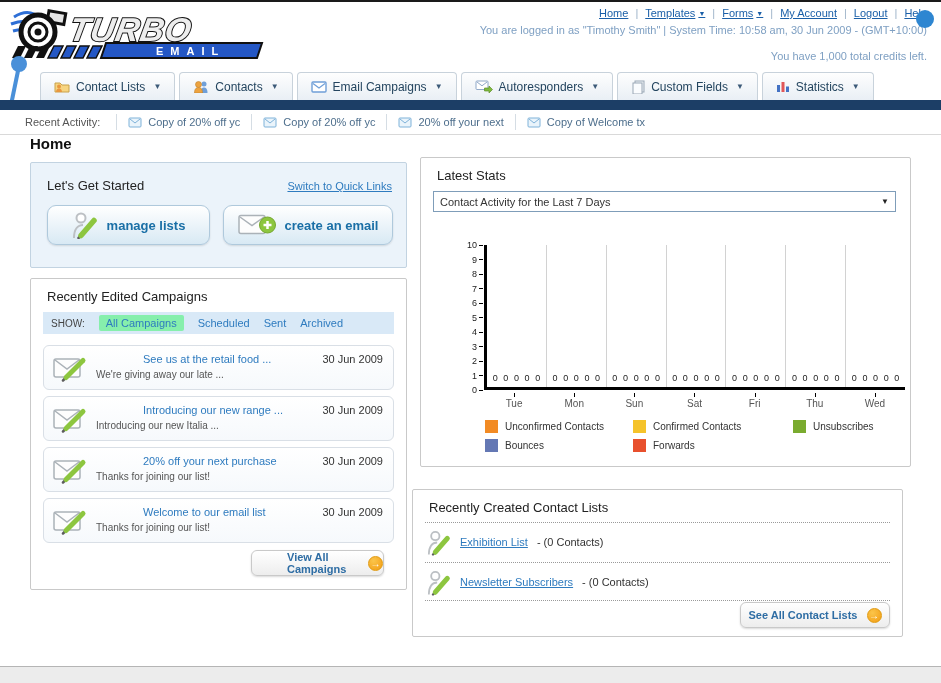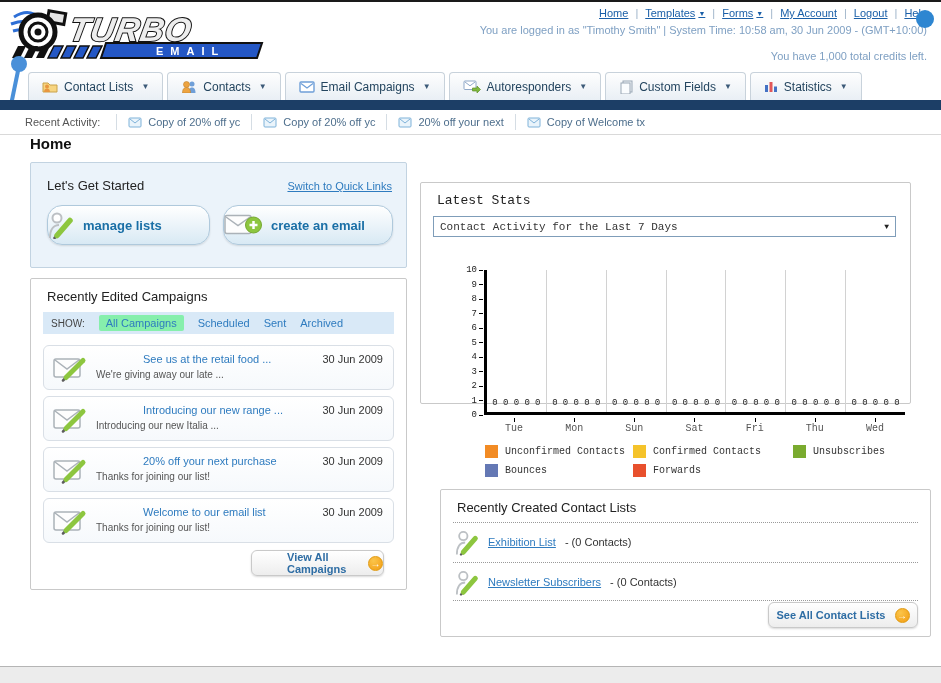--- a/index.html
+++ b/index.html
@@ -16,43 +16,43 @@
   .top-links { display: flex; justify-content: flex-end; align-items: center; gap: 7px; }
   .tlink { color: #1A5FA8; text-decoration: underline; font-size: 11px; display: inline-flex; align-items: center; gap: 3px; }
   .tlink .caret { font-size: 7px; color: #1A5FA8; text-decoration: none; }
   .tsep { color: #9DB3C8; }
   .login-info { margin-top: 5px; color: #7FA0C3; font-size: 11px; }
   .credits-info { margin-top: 14px; color: #7FA0C3; font-size: 11px; }
   .help-bubble { position: absolute; right: -7px; top: 3px; width: 18px; height: 18px;
     border-radius: 50%; background: #2E86D1; }
   .blue-pin { position: absolute; left: 0; top: 50px; }
   
-  .tabs { position: absolute; left: 28px; top: 70px; display: flex; gap: 4px; }
+  .tabs { position: absolute; left: 40px; top: 70px; display: flex; gap: 4px; }
   .tab { height: 28px; display: flex; align-items: center; gap: 6px; padding: 0 13px;
     background: linear-gradient(#FEFEFE, #E9EFF5); border: 1px solid #C8D2DB; border-bottom: none;
     border-radius: 4px 4px 0 0; color: #24455F; font-size: 12px; cursor: pointer; }
   .tab .caret { font-size: 8px; color: #3C5A78; margin-left: 2px; }
   .navy-bar { position: absolute; left: 0; right: 0; top: 98px; height: 10px; background: #1C3E66; }
   
   .recent-activity { position: absolute; left: 0; right: 0; top: 108px; height: 25px;
     display: flex; align-items: center; padding-left: 25px; border-bottom: 1px solid #D9D9D9; background: #fff; }
   .ra-label { color: #555; margin-right: 16px; }
   .ra-item { display: inline-flex; align-items: center; gap: 6px; padding: 0 11px;
     color: #4D6E8C; border-left: 1px solid #D5DDE4; height: 16px; cursor: pointer; white-space: nowrap; overflow: hidden; }
   .ra-item:first-of-type { border-left: none; }
   
   .page-title { position: absolute; left: 30px; top: 133px; font-size: 15px; font-weight: bold; color: #111; }
   .panel { position: absolute; background: #fff; border: 1px solid #C9C9C9; border-radius: 2px; }
   .panel-title { position: absolute; left: 16px; top: 10px; font-size: 13px; color: #222; }
   
   #get-started { left: 30px; top: 160px; width: 377px; height: 106px; background: #EBF3FA; border-color: #C2D3E1; }
   #get-started .panel-title { top: 15px; }
   .switch-link { position: absolute; right: 14px; top: 17px; color: #2E7BBF; text-decoration: underline; font-size: 11px; }
-  .gs-btn { position: absolute; top: 42px; height: 40px; display: flex; align-items: center; gap: 9px;
-    background: linear-gradient(#FFFFFF, #D8E9F4); border: 1px solid #AFC9DC; border-radius: 15px;
+  .gs-btn { position: absolute; top: 42px; height: 40px; display: flex; align-items: center; justify-content: center; gap: 9px;
+    background: linear-gradient(#FFFFFF, #D8E9F4); border: 1px solid #AFC9DC; border-radius: 9px;
     box-shadow: 0 1px 2px rgba(0,0,0,.12); color: #1A6FA6; font-weight: bold; font-size: 13px; cursor: pointer; }
   #btn-manage-lists { left: 16px; width: 163px; }
   #btn-create-email { left: 192px; width: 170px; }
   
   #campaigns-panel { left: 30px; top: 276px; width: 377px; height: 312px; }
   .filter-bar { position: absolute; left: 12px; right: 12px; top: 33px; height: 22px; background: #D9E9F7;
     display: flex; align-items: center; gap: 14px; padding-left: 8px; }
   .show-label { color: #444; font-size: 10px; }
   .filter-link { color: #2E7BBF; font-size: 11px; text-decoration: none; cursor: pointer; }
   .filter-link.active { background: #86efac; padding: 2px 7px; border-radius: 2px; }
@@ -63,21 +63,21 @@
   .camp-sub { position: absolute; left: 52px; top: 23px; color: #555; font-size: 10px; }
   .camp-date { position: absolute; right: 10px; top: 7px; color: #333; font-size: 11px; }
   .cta-btn { position: absolute; display: flex; align-items: center; justify-content: center; gap: 9px;
     background: linear-gradient(#FFFFFF, #EDEDED); border: 1px solid #C9C9C9; border-radius: 6px;
     box-shadow: 0 1px 2px rgba(0,0,0,.15); color: #2E6DA4; font-weight: bold; font-size: 11px; cursor: pointer; }
   #view-all-btn { right: 22px; top: 271px; width: 133px; height: 26px; padding-left: 35px; }
   .arrow-circle { width: 15px; height: 15px; border-radius: 50%; flex: 0 0 15px;
     background: radial-gradient(circle at 35% 30%, #FBC54A, #F39C12); border: 1px solid #E09A10;
     color: #fff; font-size: 10px; line-height: 13px; text-align: center; font-weight: bold; }
   
-  #stats-panel { left: 420px; top: 180px; width: 491px; height: 222px; font-family: Liberation Mono, monospace; }
+  #stats-panel { left: 420px; top: 155px; width: 491px; height: 310px; }
   .stats-select { position: absolute; left: 12px; right: 14px; top: 33px; height: 21px;
     border: 1px solid #7F9DB9; background: #fff; display: flex; align-items: center; padding: 0 6px;
     font-size: 11px; color: #333; cursor: pointer; }
   .stats-select::after { content: "▼"; margin-left: auto; font-size: 8px; color: #222; }
   #y-axis { position: absolute; left: 26px; top: 87px; width: 36px; height: 145px; }
   .ytick { position: absolute; right: 0; transform: translateY(-50%); display: flex; align-items: center; gap: 2px;
     font-size: 9px; color: #222; }
   .tickline { width: 4px; height: 1px; background: #000; display: inline-block; }
   #plot-area { position: absolute; left: 63px; top: 87px; width: 421px; height: 145px;
     border-left: 3px solid #000; border-bottom: 3px solid #000; display: flex; }
@@ -86,21 +86,21 @@
   .zeros { position: absolute; left: 0; right: 0; bottom: 4px; display: flex; justify-content: space-evenly;
     font-size: 9px; color: #222; }
   #x-labels { position: absolute; left: 63px; top: 235px; width: 421px; display: flex; }
   .xlab { flex: 1; text-align: center; font-size: 10px; color: #555; position: relative; padding-top: 5px; }
   .xlab::before { content: ""; position: absolute; top: 0; left: 50%; width: 1px; height: 4px; background: #000; }
   #legend { position: absolute; left: 64px; top: 262px; display: grid;
     grid-template-columns: 148px 160px 150px; row-gap: 6px; }
   .leg { display: flex; align-items: center; gap: 7px; font-size: 10px; color: #333; }
   .swatch { width: 13px; height: 13px; display: inline-block; }
   
-  #lists-panel { left: 440px; top: 487px; width: 491px; height: 148px; }
+  #lists-panel { left: 412px; top: 487px; width: 491px; height: 148px; }
   .dotline { position: absolute; left: 12px; right: 12px; border-top: 1px dotted #9A9A9A; }
   .cl-item { position: absolute; left: 14px; right: 12px; height: 32px; display: flex; align-items: center; gap: 9px; }
   .cl-link { color: #2E7BBF; font-size: 11px; text-decoration: underline; }
   .cl-count { color: #333; font-size: 11px; }
   #see-all-btn { right: 12px; top: 112px; width: 150px; height: 26px; }
   
   .footer { position: absolute; left: 0; right: 0; bottom: 0; height: 17px; background: #ECECEC; border-top: 1px solid #B5B5B5; }
 </style>
 </head>
 <body>

